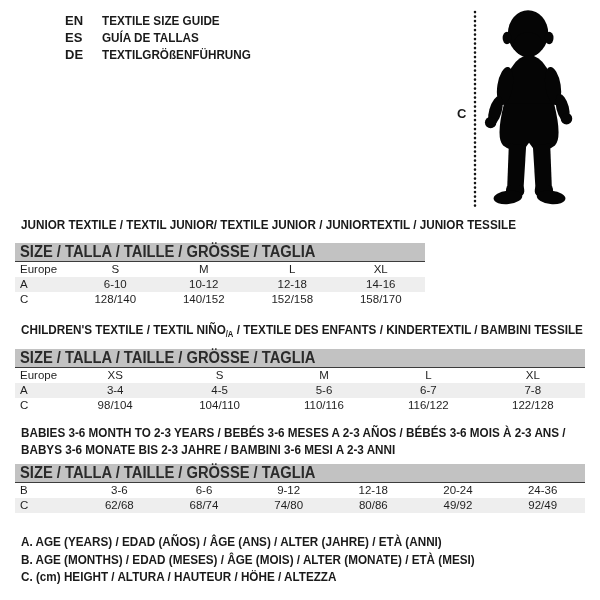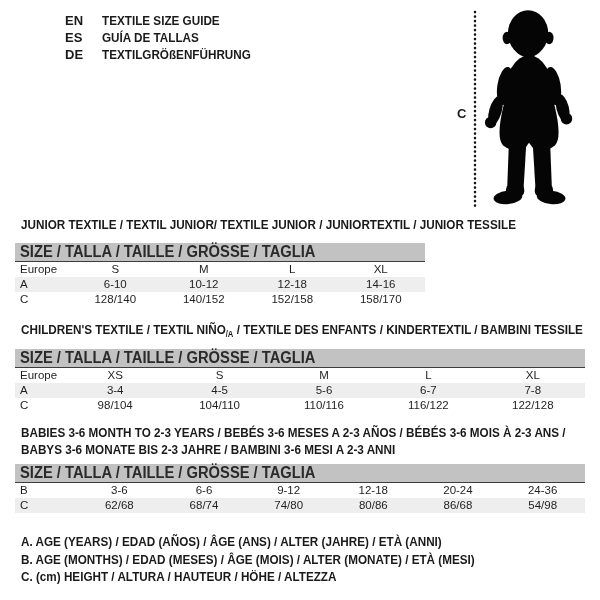--- a/index.html
+++ b/index.html
@@ -206,22 +206,22 @@
           <td>12-18</td>
           <td>20-24</td>
           <td>24-36</td>
         </tr>
         <tr>
           <td class="row-label">C</td>
           <td>62/68</td>
           <td>68/74</td>
           <td>74/80</td>
           <td>80/86</td>
-          <td>86/68</td>
-          <td>54/98</td>
+          <td>49/92</td>
+          <td>92/49</td>
         </tr>
       </tbody>
   </table>
 
   <div class="footnotes">
     <div class="fn">A. AGE (YEARS) / EDAD (AÑOS) / ÂGE (ANS) / ALTER (JAHRE) / ETÀ (ANNI)</div>
     <div class="fn">B. AGE (MONTHS) / EDAD (MESES) / ÂGE (MOIS) / ALTER (MONATE) / ETÀ (MESI)</div>
     <div class="fn">C. (cm) HEIGHT / ALTURA / HAUTEUR / HÖHE / ALTEZZA</div>
   </div>
 

